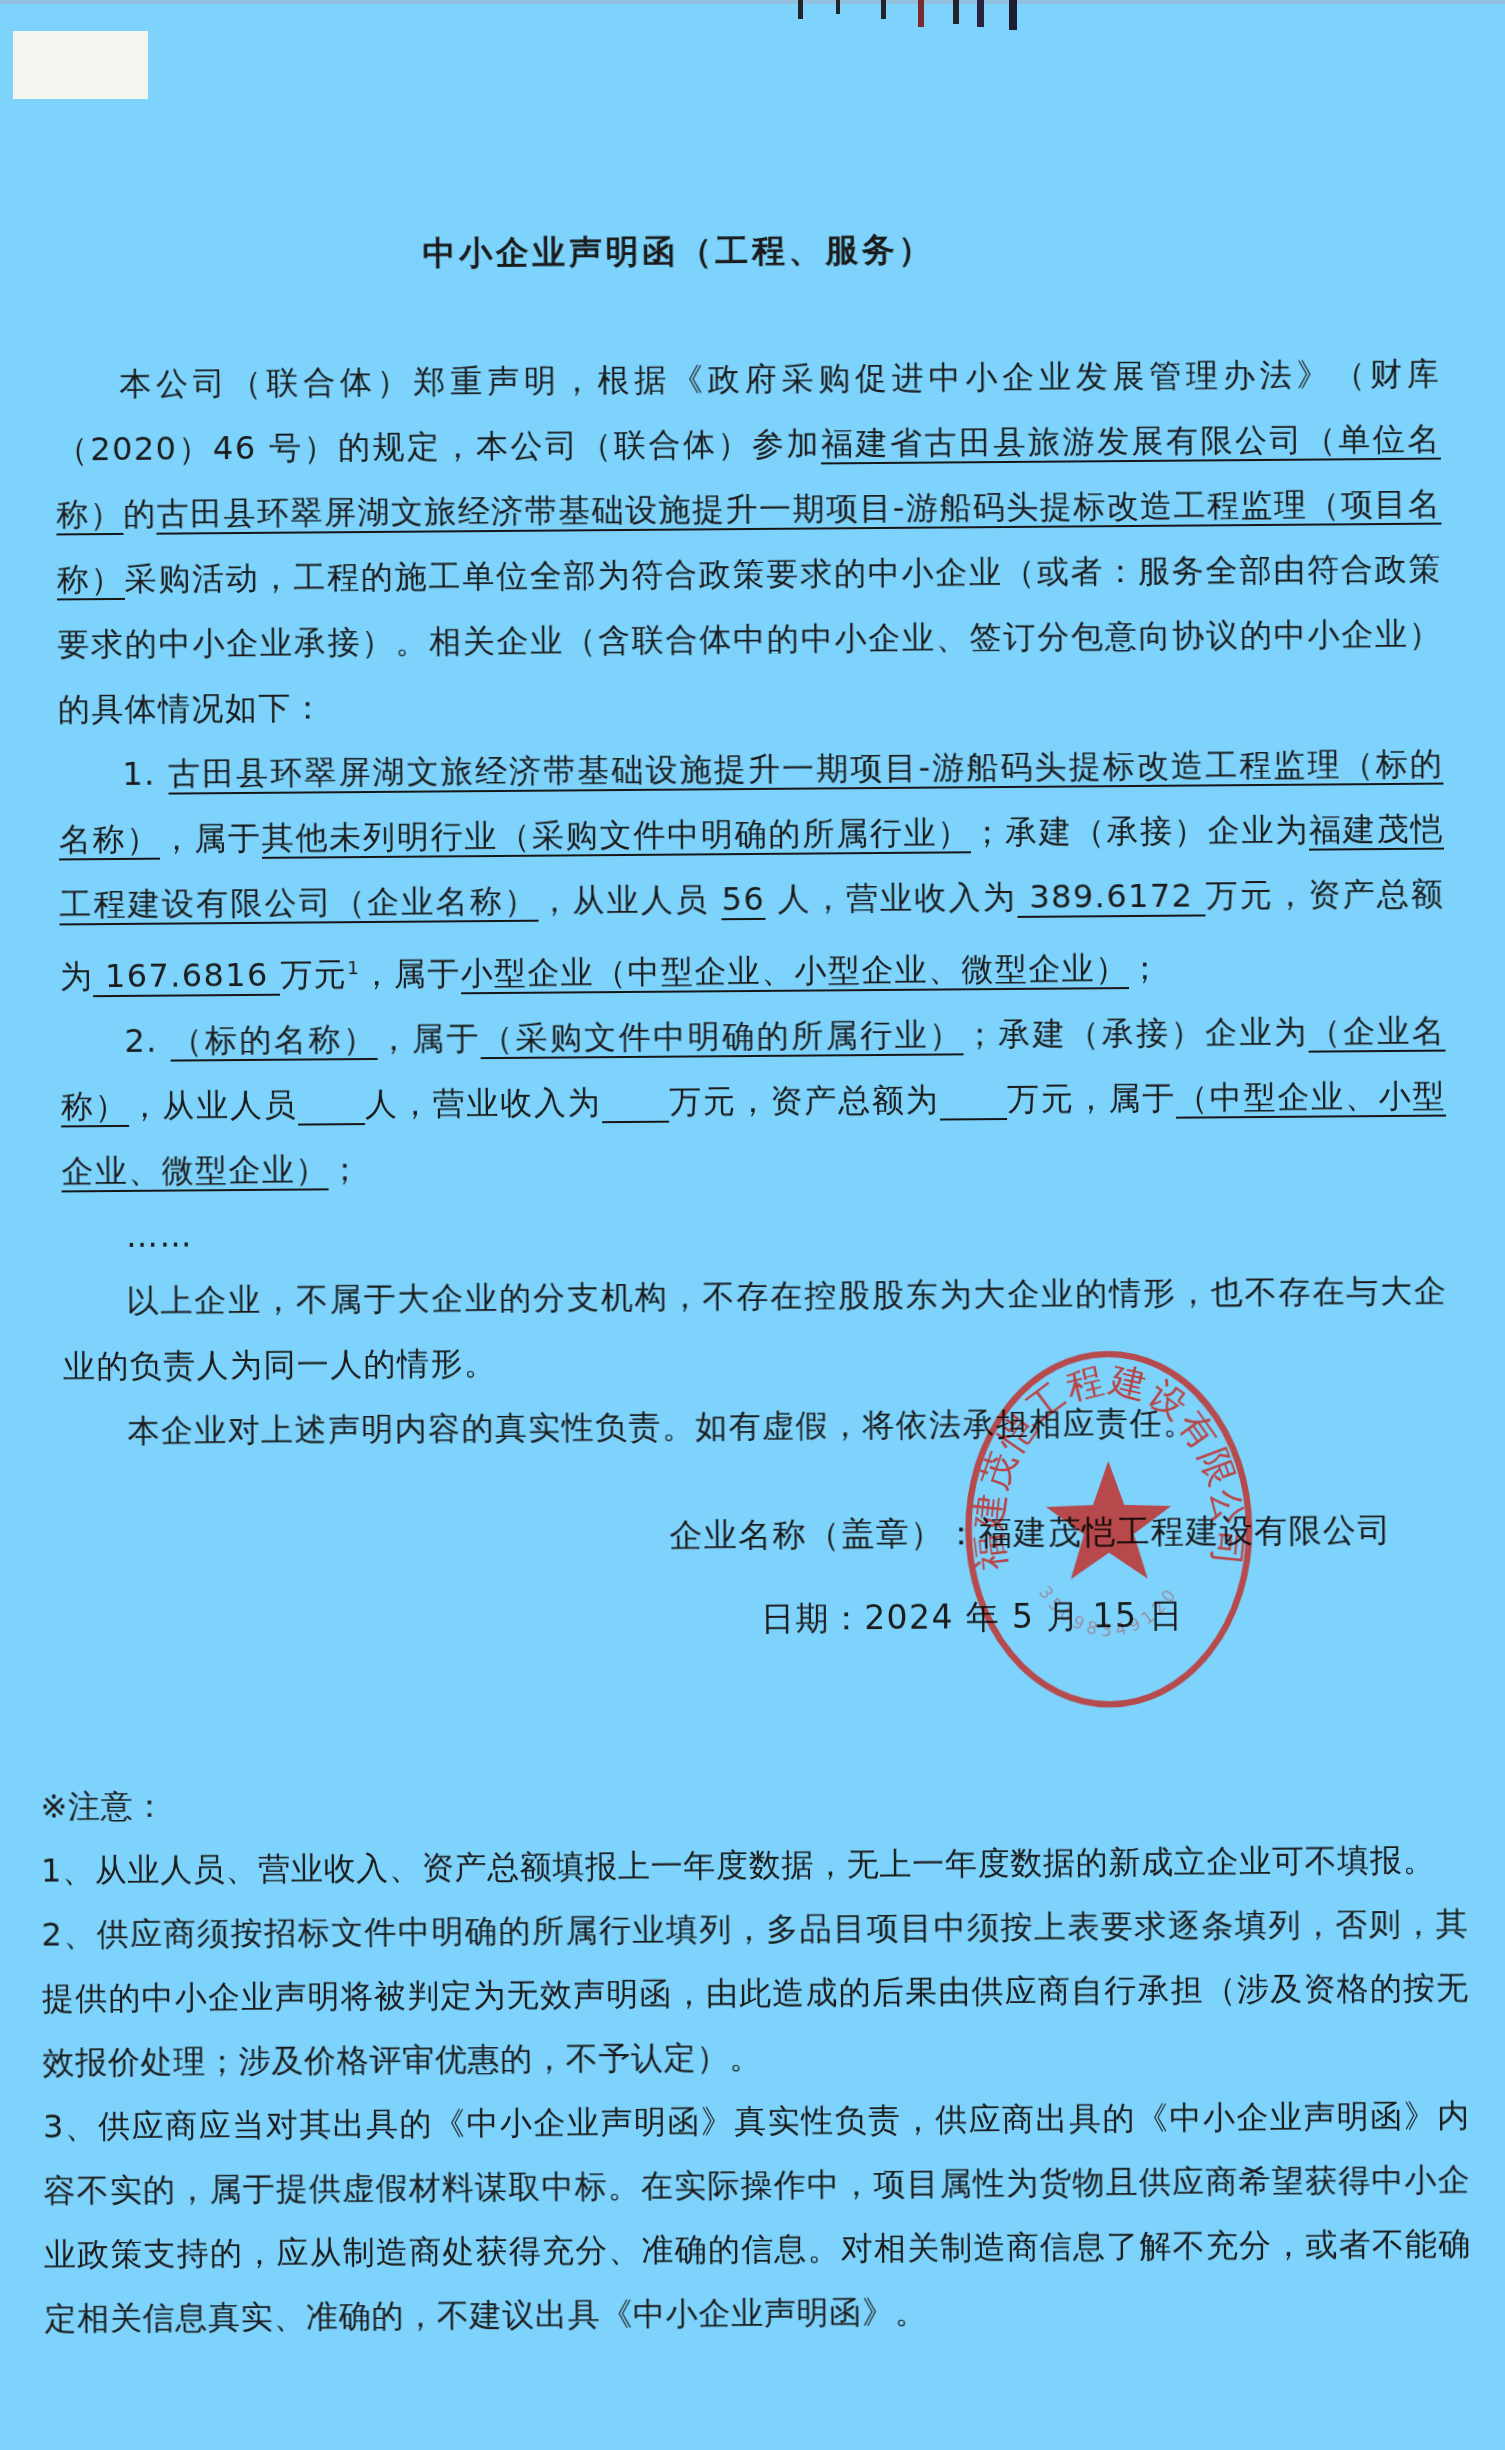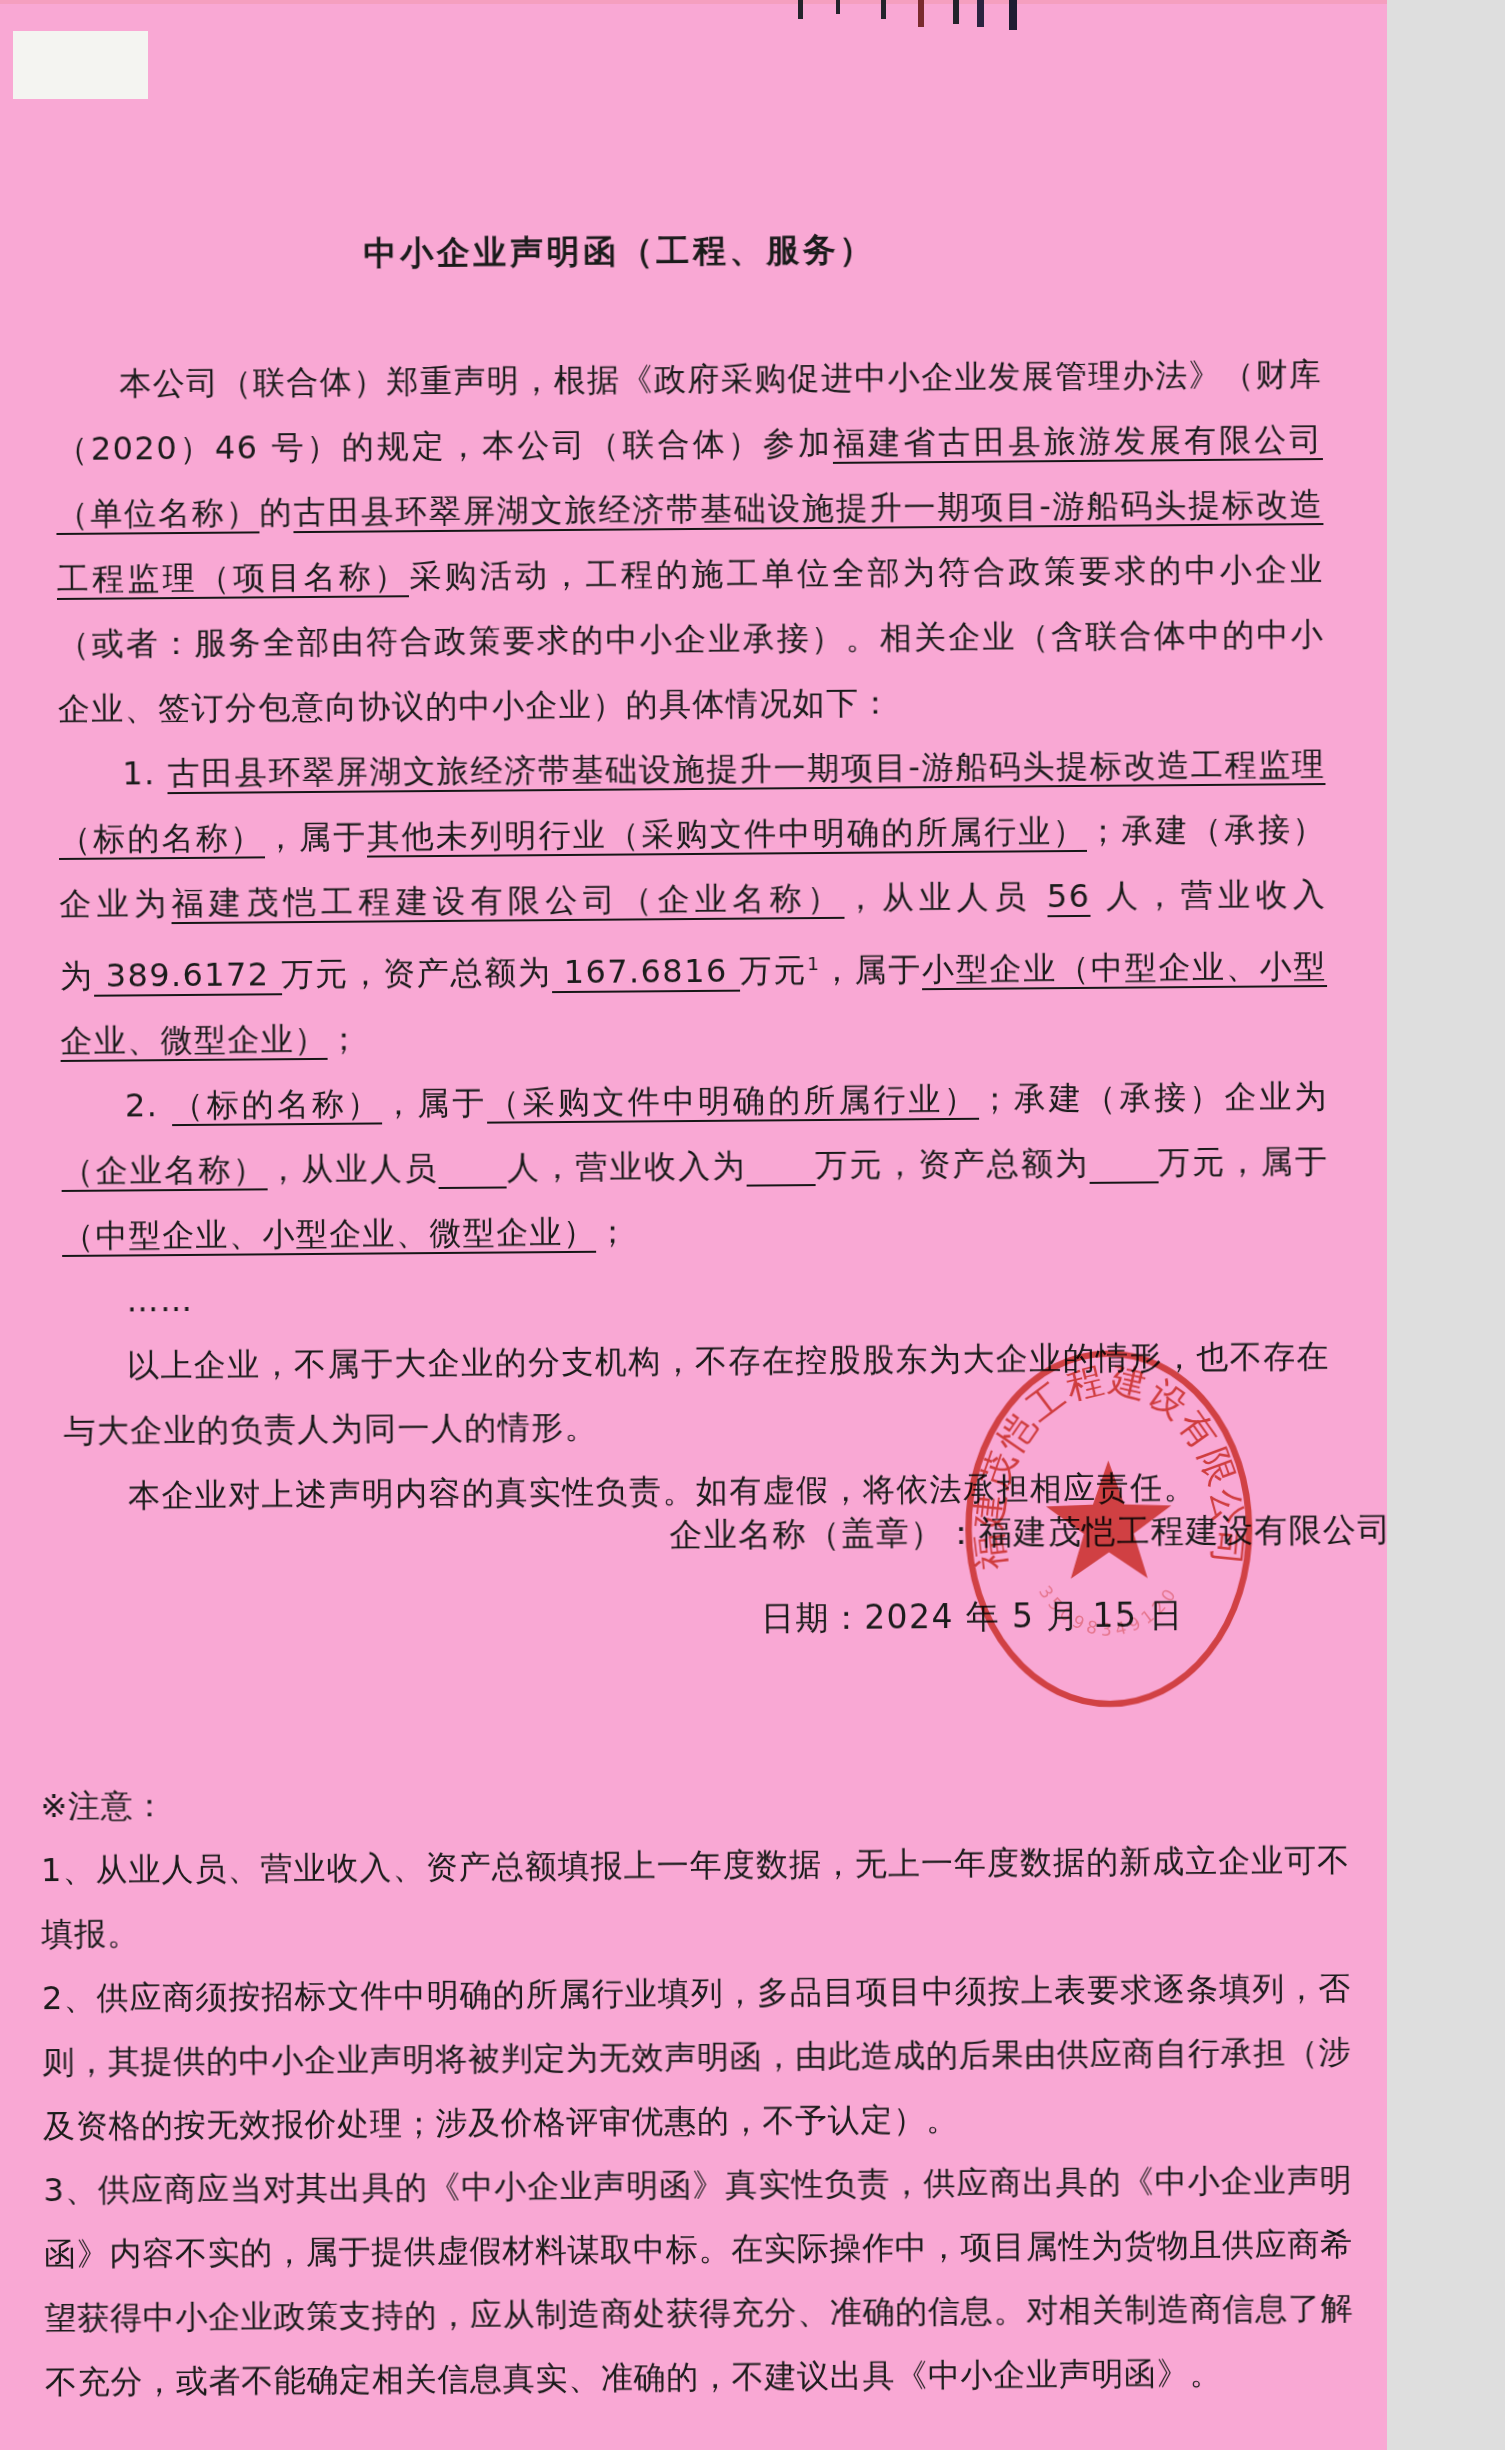--- a/index.html
+++ b/index.html
@@ -1,19 +1,19 @@
 <!DOCTYPE html>
 <html style="font-size:11.4px"><head>
 <meta charset="utf-8">
 <style>
   html,body{margin:0;padding:0;background:#dedede;}
   .page{
     position:relative;
-    width:1387px;height:2450px;
-    background:#f9a8d4;
+    width:1505px;height:2450px;
+    background:#7dd3fc;
     overflow:hidden;
     font-family:"DejaVu Sans","Liberation Sans",sans-serif;
     color:#1b1b1b;
   }
   .tilt{position:absolute;inset:0;transform:rotate(-0.45deg);transform-origin:50% 40%;}
   .top-edge-tint{position:absolute;top:0;left:0;right:0;height:4.3px;background:rgba(231,128,118,0.22);}
   .smudge{position:absolute;left:12.8px;top:31px;width:135px;height:68px;background:#f4f4f1;}
   .artifacts{position:absolute;top:0;left:0;width:100%;height:43px;}
   .artifacts span{position:absolute;top:0;background:#23232b;}
   .artifacts span:nth-child(1){left:798px;width:5px;height:18.5px;}

